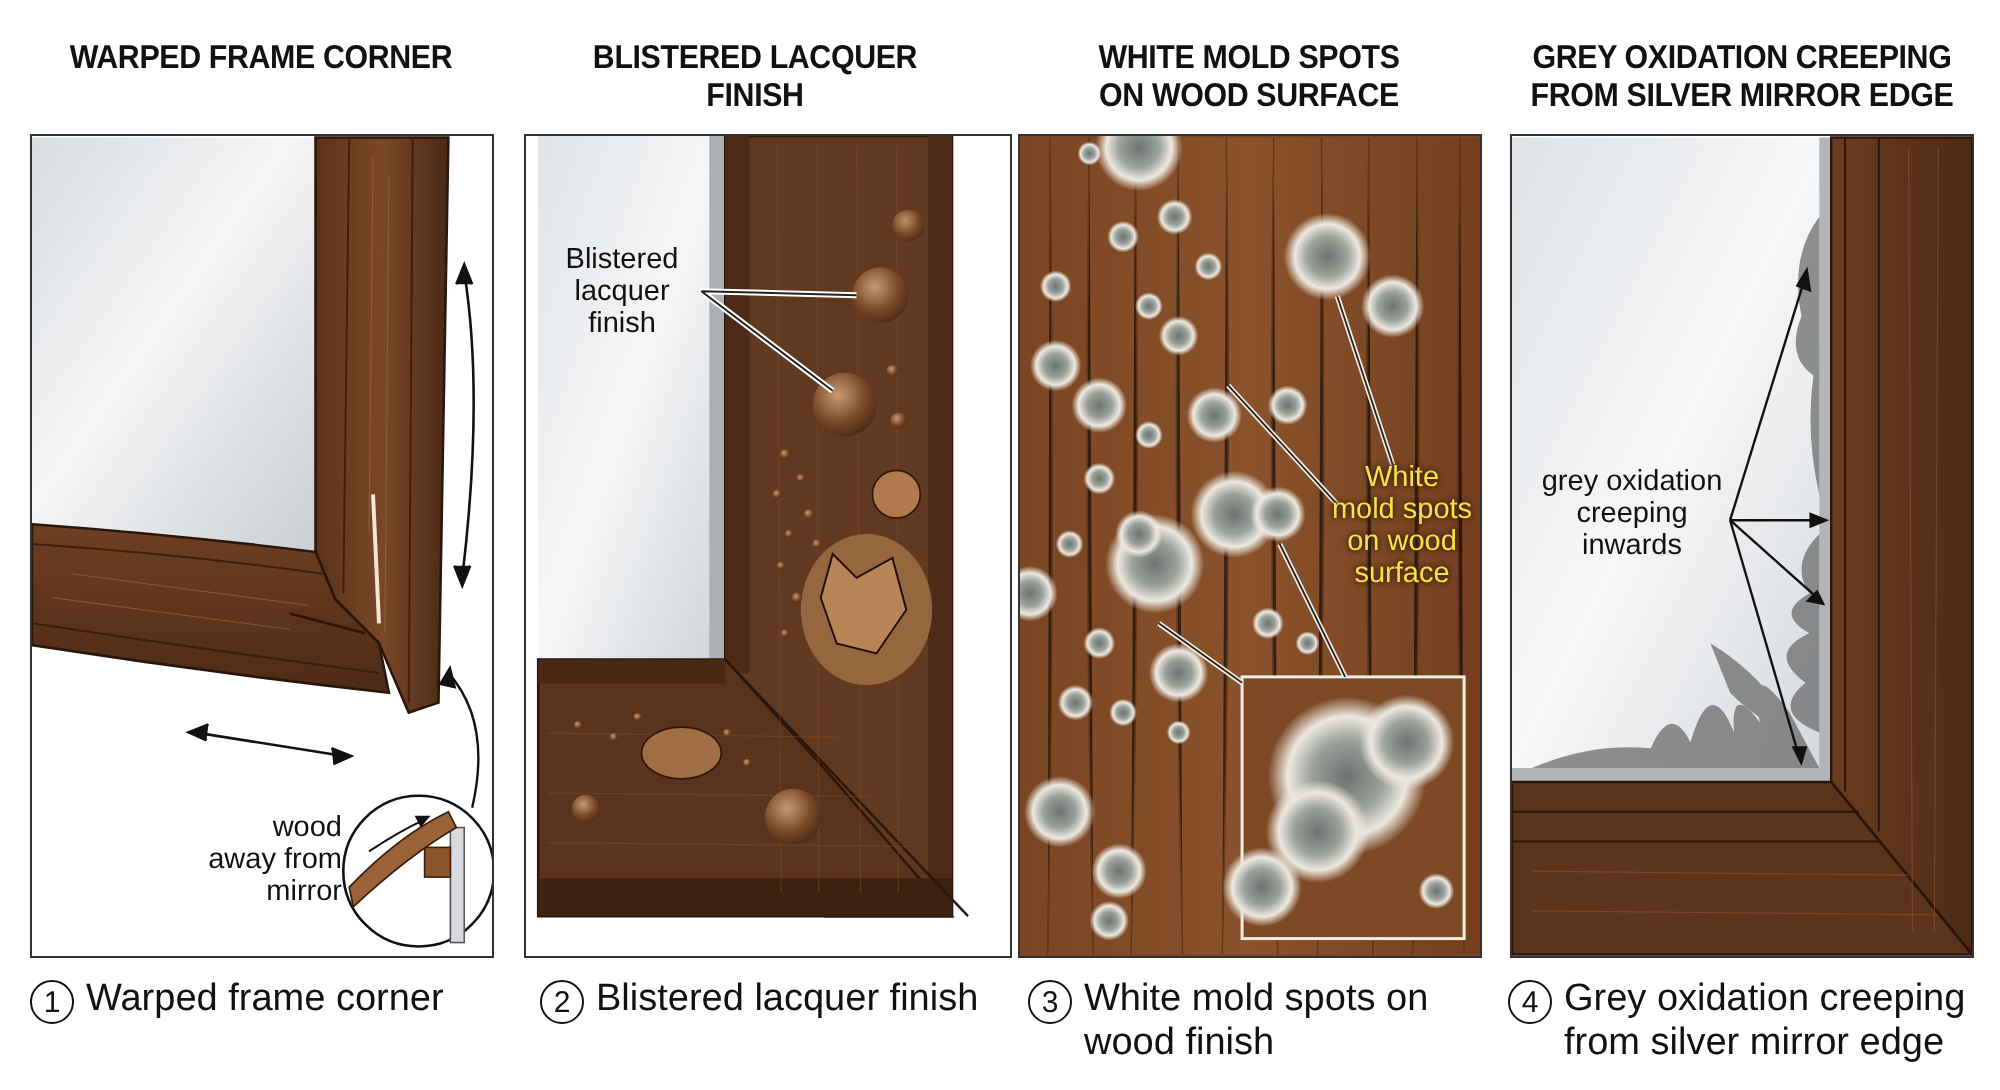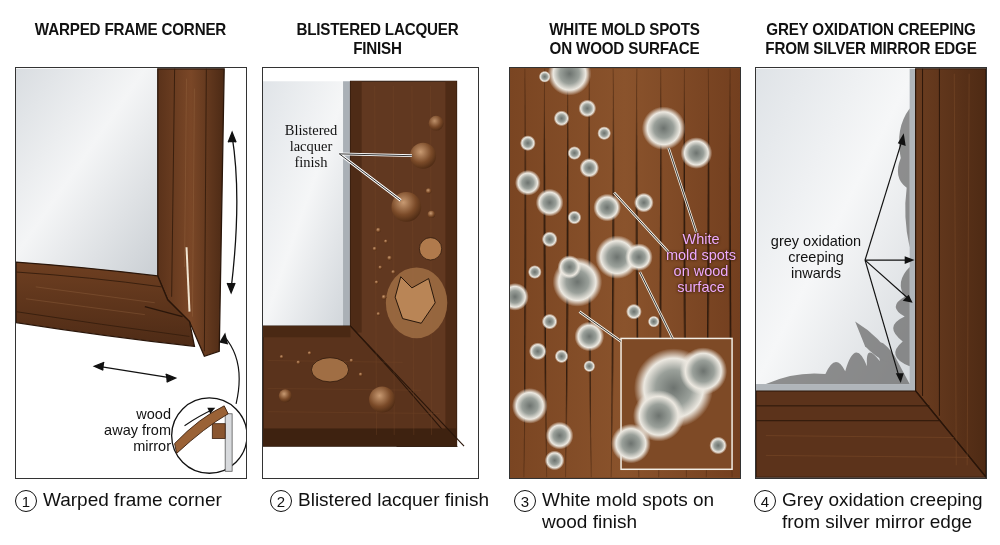--- a/index.html
+++ b/index.html
@@ -13,21 +13,21 @@
   .panel svg { position: absolute; left: 0; top: 0; width: 100%; height: 100%; }
   .caption { position: absolute; top: 489px; font-size: 19px; line-height: 22px; color: #111;
              display: flex; align-items: flex-start; gap: 6px; }
   .caption .num { flex: 0 0 auto; width: 22px; height: 22px; border: 1.3px solid #111;
                   border-radius: 50%; font-size: 15px; line-height: 22px; text-align: center;
                   box-sizing: border-box; margin-top: 1px; }
   .caption .txt { white-space: pre-line; }
   .label-dark { position: absolute; font-size: 14.5px; line-height: 16px; text-align: center; color: #111; }
   .label-right { text-align: right; }
   .label-light { position: absolute; font-size: 14.5px; line-height: 16px; text-align: center;
-                 color: #f0abfc; text-shadow: 0 0 2px #3a2210, 0 0 3px #3a2210; }
+                 color: #fde047; text-shadow: 0 0 2px #3a2210, 0 0 3px #3a2210; }
 </style>
 </head>
 <body>
 
 <div class="title" style="left:15px; width:231px; white-space:pre-line;">WARPED FRAME CORNER</div>
 <div class="title" style="left:262px; width:231px; white-space:pre-line;">BLISTERED LACQUER
 FINISH</div>
 <div class="title" style="left:509px; width:231px; white-space:pre-line;">WHITE MOLD SPOTS
 ON WOOD SURFACE</div>
 <div class="title" style="left:752px; width:238px; white-space:pre-line;">GREY OXIDATION CREEPING
@@ -88,21 +88,21 @@
       <path d="M160 378 Q185 352 210 340 L214 348 Q190 362 162 388 Z" fill="#9a6236" stroke="#3a1f0e" stroke-width="0.9"></path>
       <path d="M170 360 Q185 350 198 344" stroke="#111" stroke-width="1.1" fill="none"></path>
       <path d="M193 342 L201 342 L196 348 Z" fill="#111"></path>
     </g>
   </svg>
   <div class="label-dark label-right" style="left:70px; top:338px; width:85px; white-space:pre-line;">wood
 away from
 mirror</div>
 </div>
 
-<div class="panel" style="left:262px; width:217px;font-family:Liberation Serif, serif;">
+<div class="panel" style="left:262px; width:244px;">
   <svg viewBox="0 0 231 412">
     <defs>
       <linearGradient id="mir2" x1="0" y1="0" x2="1" y2="1">
         <stop offset="0" stop-color="#e0e4e8"></stop>
           <stop offset="0.5" stop-color="#f5f6f7"></stop>
           <stop offset="1" stop-color="#cfd4d9"></stop>
       </linearGradient>
       <radialGradient id="bl" cx="0.4" cy="0.35" r="0.7">
         <stop offset="0" stop-color="#c89a72"></stop>
           <stop offset="0.6" stop-color="#7a4a28"></stop>

